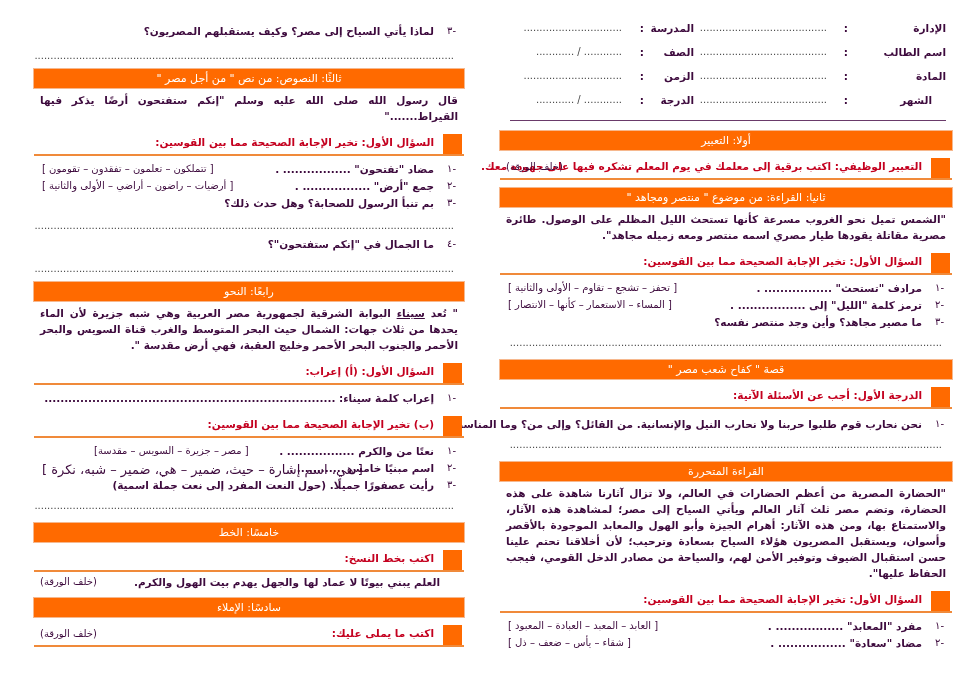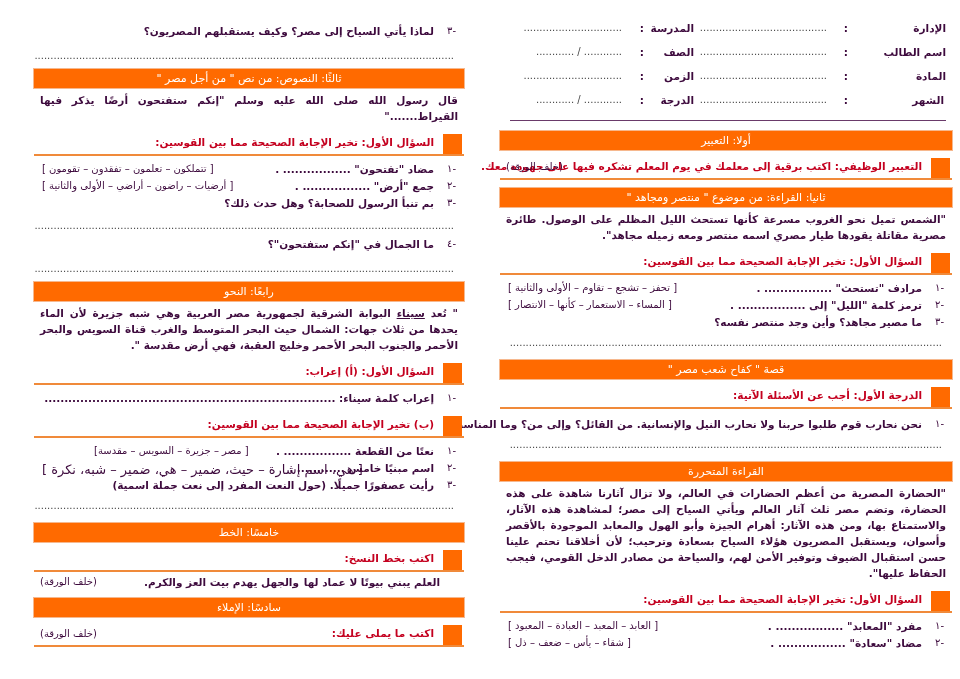--- a/index.html
+++ b/index.html
@@ -52,21 +52,21 @@
     </div>
     <div class="row">
       <span style="right:6px">المادة</span>
       <span style="right:104px">:</span>
       <span class="dotted" style="right:125px">........................................</span>
       <span style="right:258px">الزمن</span>
       <span style="right:308px">:</span>
       <span class="dotted" style="right:330px">...............................</span>
     </div>
     <div class="row">
-      <span style="right:8px">الشهر</span>
+      <span style="right:20px">الشهر</span>
       <span style="right:104px">:</span>
       <span class="dotted" style="right:125px">........................................</span>
       <span style="right:258px">الدرجة</span>
       <span style="right:308px">:</span>
       <span class="dotted" style="right:330px">............ / ............</span>
     </div>
   </div>
   <div class="hr"></div>
 
   <div style="position:absolute;top:131px;right:0;width:452px;">
@@ -191,21 +191,21 @@
       <span class="num">-١</span>
       <span class="text">إعراب كلمة سيناء: .........................................................................</span>
     </div>
     <div class="subhead">
       <div class="sq"></div>
       <div class="txt">(ب) تخير الإجابة الصحيحة مما بين القوسين:</div>
     </div>
     <div class="gap6"></div>
     <div class="q">
       <span class="num">-١</span>
-      <span class="text">نعتًا من القطعة ................. .</span>
+      <span class="text">نعتًا من والكرم ................. .</span>
       <span class="opts" style="left:60px">[ مصر – جزيرة – السويس – مقدسة]</span>
     </div>
     <div class="q">
       <span class="num">-٢</span>
       <span class="text">اسم مبنيًا خامس ............ .</span>
       <span class="opts" style="font-size:13px">[ هي، اسم إشارة – حيث، ضمير – هي، ضمير – شبه، نكرة ]</span>
     </div>
     <div class="q">
       <span class="num">-٣</span>
       <span class="text">رأيت عصفورًا جميلًا. (حول النعت المفرد إلى نعت جملة اسمية)</span>
@@ -214,21 +214,21 @@
     <div class="dots">........................................................................................................................................</div>
     <div class="gap10"></div>
 
     <div class="banner">خامسًا: الخط</div>
     <div class="subhead">
       <div class="sq"></div>
       <div class="txt">اكتب بخط النسخ:</div>
     </div>
     <div class="khat">
       <span style="right:24px">العلم يبني بيوتًا لا عماد لها</span>
-      <span style="right:165px">والجهل يهدم بيت العز والكرم.</span>
+      <span style="right:165px">والجهل يهدم بيت الهول والكرم.</span>
       <span style="left:6px;font-weight:normal;font-size:10px">(خلف الورقة)</span>
     </div>
     <div class="gap4"></div>
 
     <div class="banner">سادسًا: الإملاء</div>
     <div class="subhead">
       <div class="sq"></div>
       <div class="txt">اكتب ما يملى عليك:</div>
       <div class="extra">(خلف الورقة)</div>
     </div>

